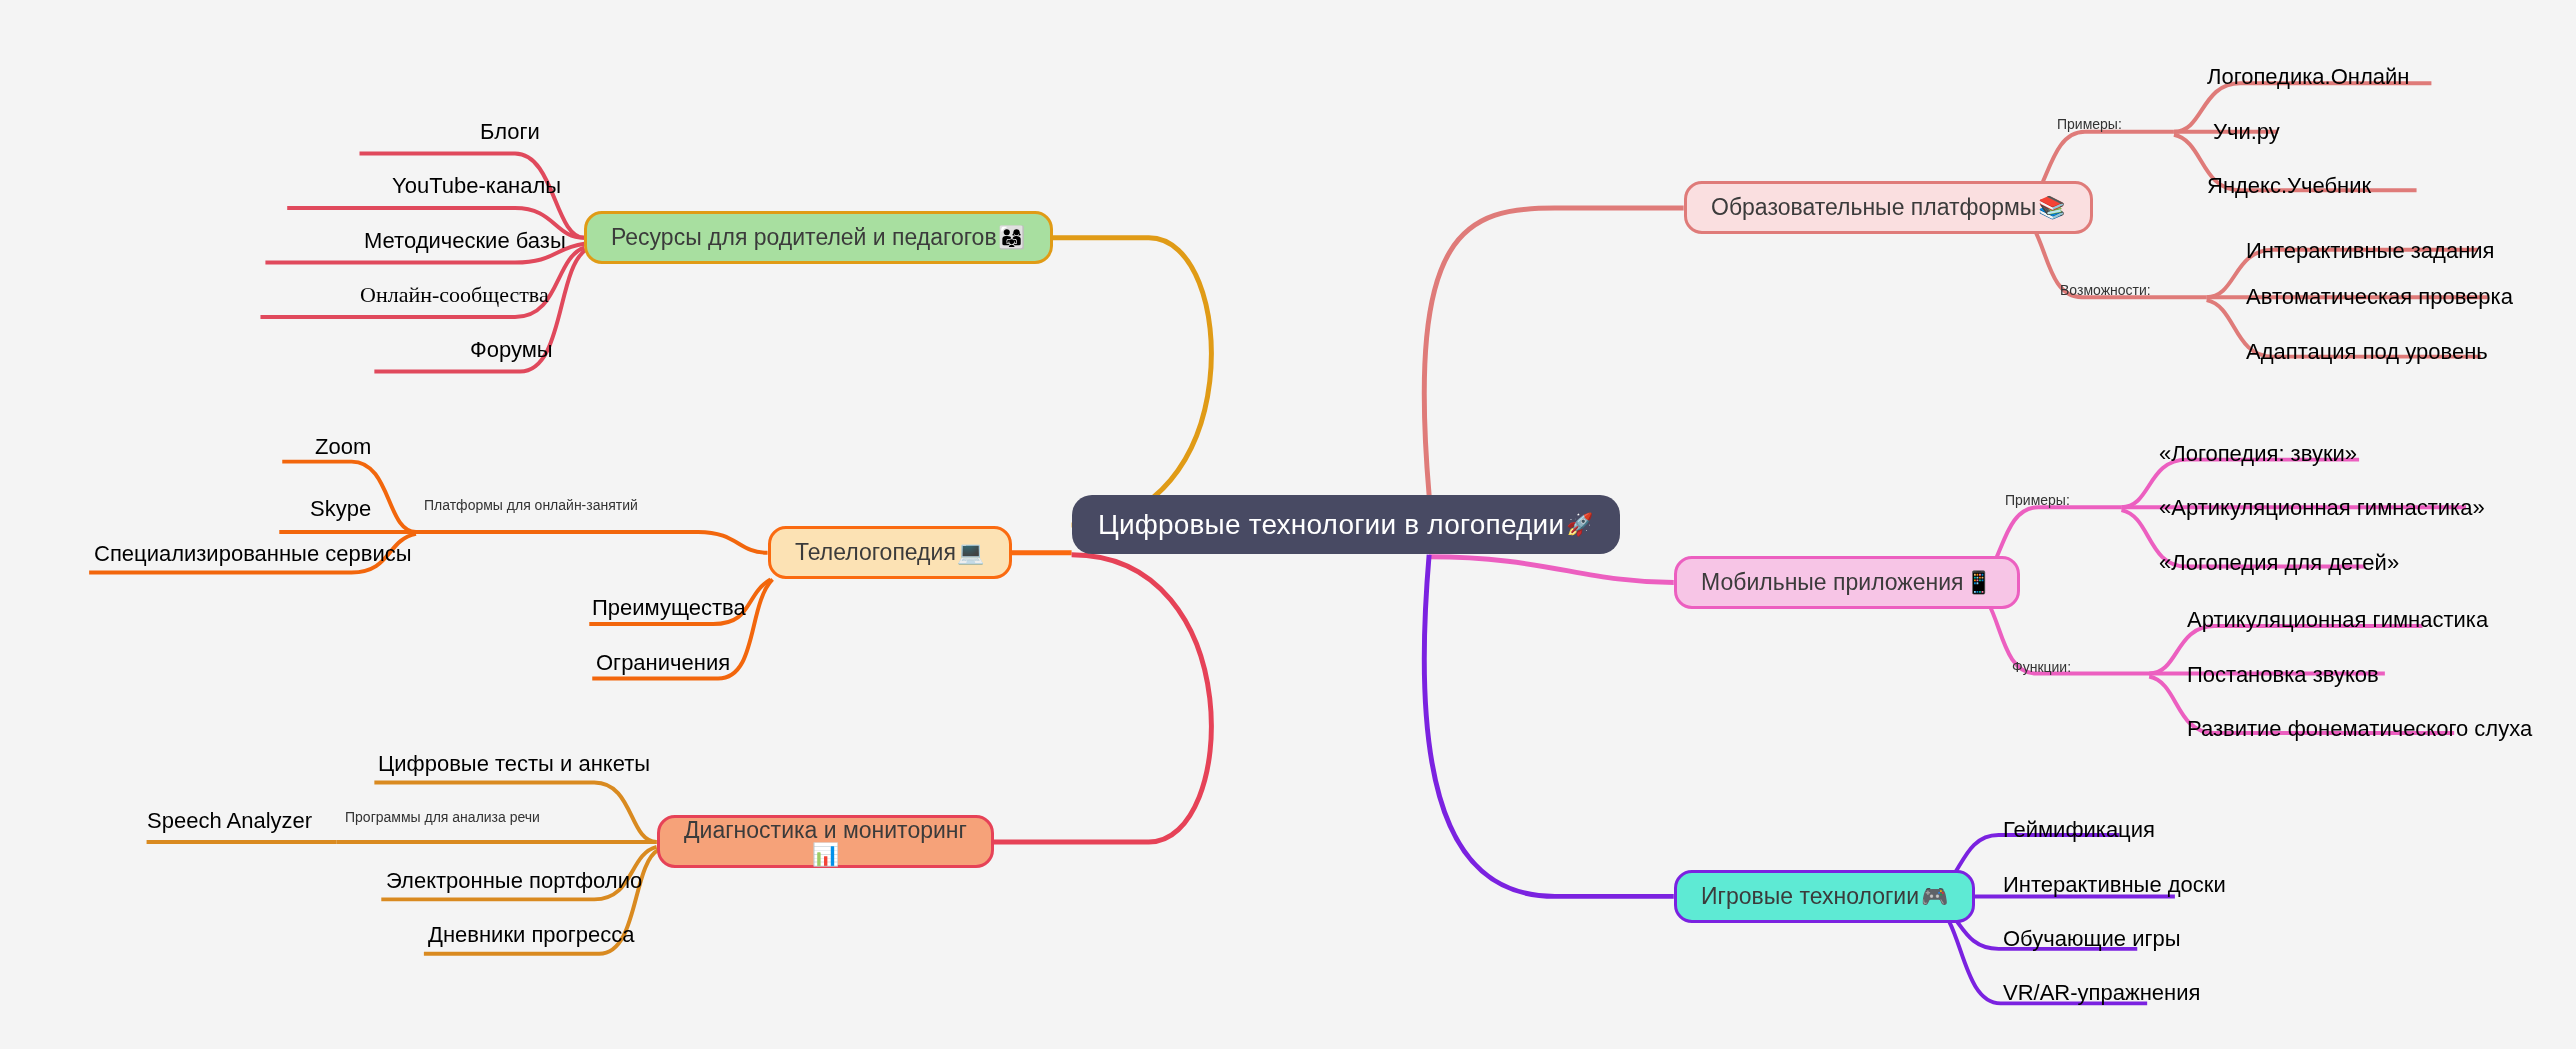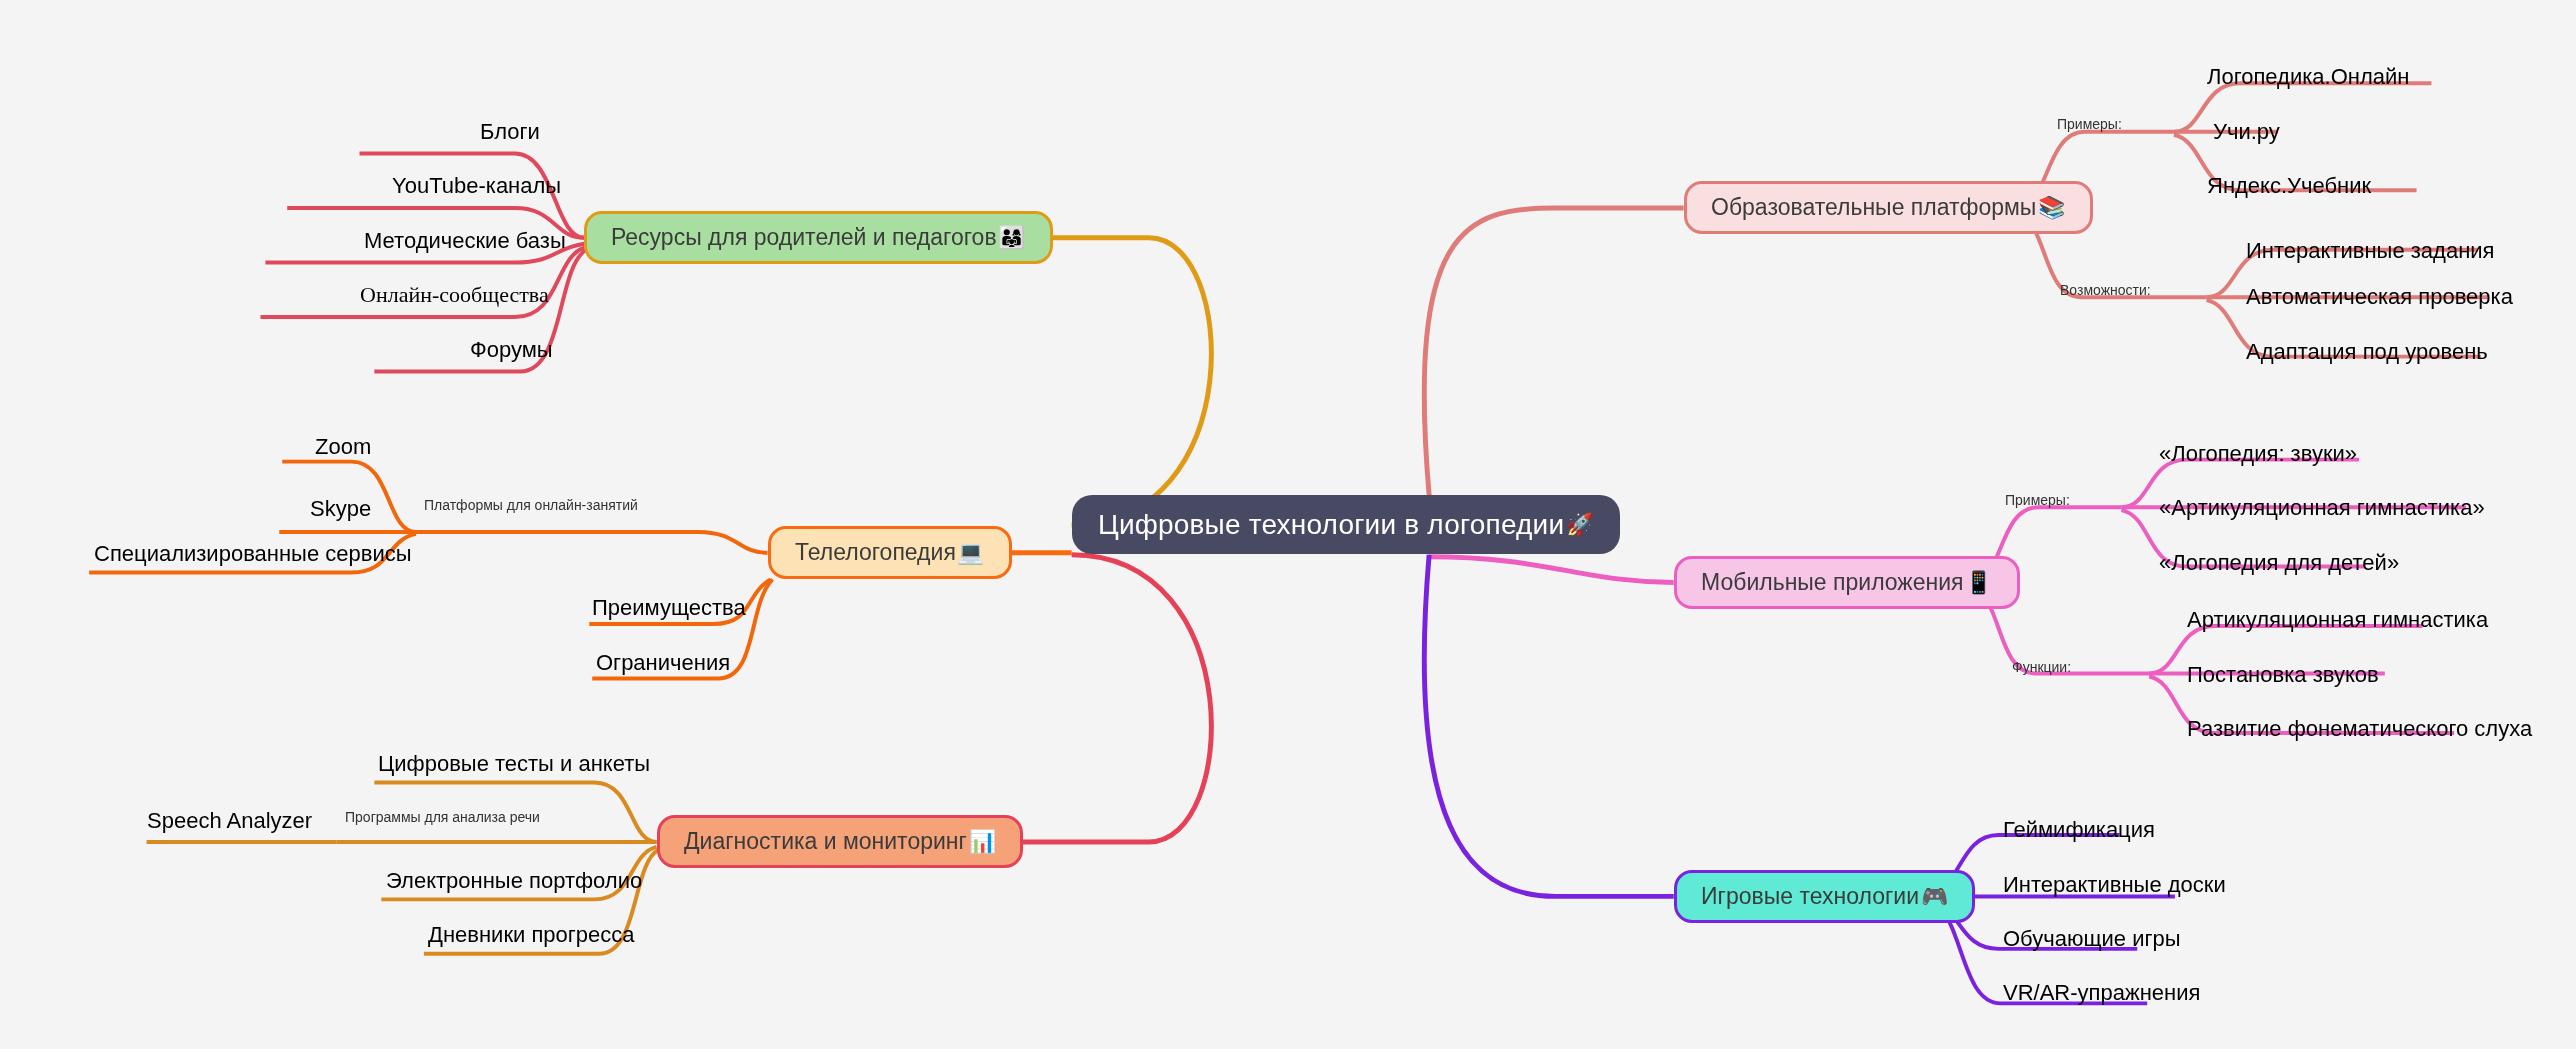--- a/index.html
+++ b/index.html
@@ -114,21 +114,21 @@
   <div class="node branch" style="left:584px;top:211px;background:#a8dfa0;border-color:#e09b16;">
     <span>Ресурсы для родителей и педагогов</span>
     <span class="emoji">👨‍👩‍👧</span>
   </div>
 
   <div class="node branch" style="left:768px;top:526px;background:#fce2b4;border-color:#fa6a10;">
     <span>Телелогопедия</span>
     <span class="emoji">💻</span>
   </div>
 
-  <div class="node branch" style="left:657px;top:815px;background:#f6a279;border-color:#e64257;">
+  <div class="node branch" style="left:657px;top:815px;background:#f6a279;border-color:#e64257;flex-direction:column;">
     <span>Диагностика и мониторинг</span>
     <span class="emoji">📊</span>
   </div>
 
   <div class="node branch" style="left:1684px;top:181px;background:#fadfe0;border-color:#df7b79;">
     <span>Образовательные платформы</span>
     <span class="emoji">📚</span>
   </div>
 
   <div class="node branch" style="left:1674px;top:556px;background:#f7c5e6;border-color:#ec5fc0;">

